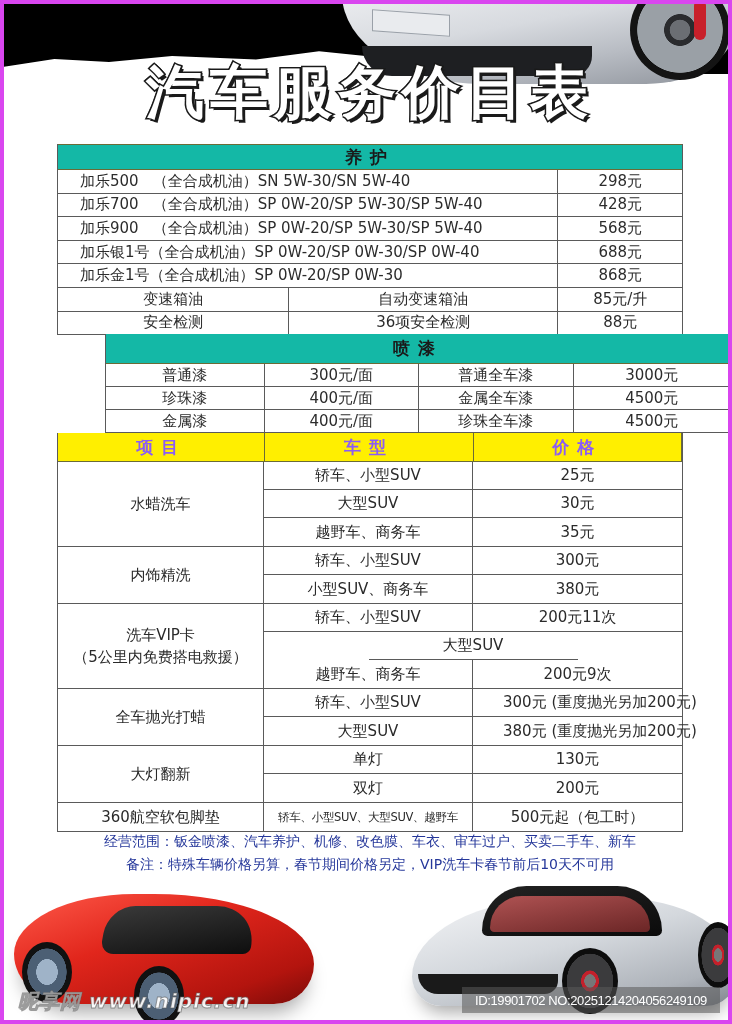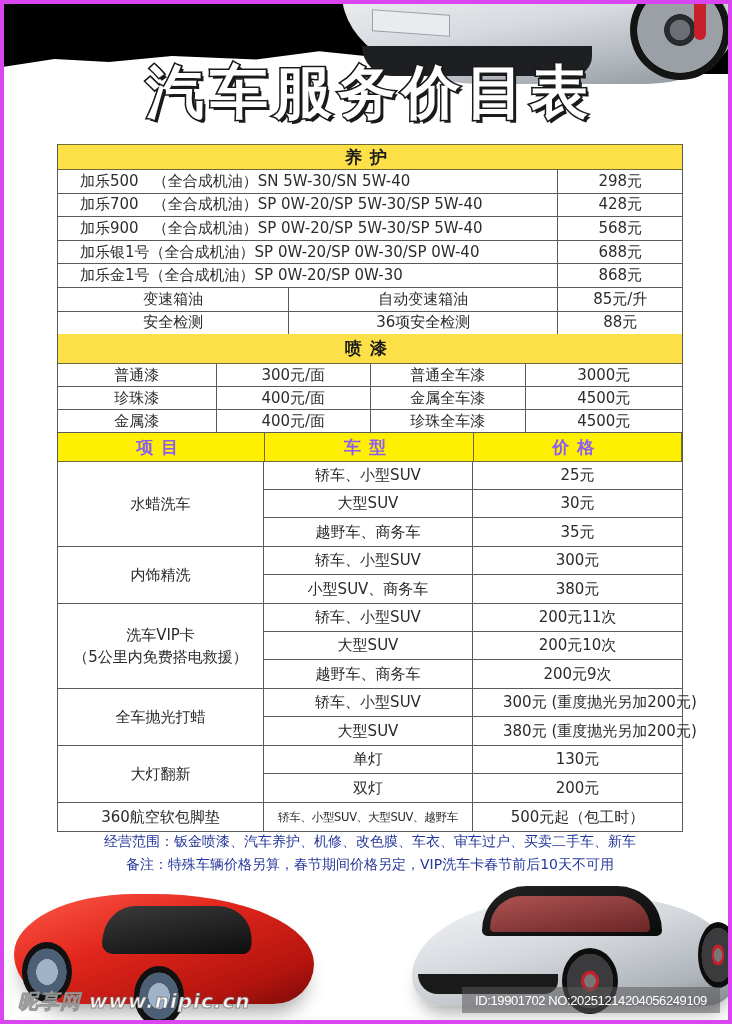--- a/index.html
+++ b/index.html
@@ -27,38 +27,38 @@
   .car-top .caliper { position: absolute; left: 352px; top: 26px; width: 12px; height: 40px; background: #c8202a; border-radius: 6px; }
 
   
   .title { position: absolute; left: 0; top: 50px; width: 732px; text-align: center;
     font-family: "DejaVu Sans", sans-serif; font-weight: bold; font-size: 58px; letter-spacing: 6px; color: #ffffff;
     -webkit-text-stroke: 3px #1a1a1a; paint-order: stroke fill;
     text-shadow: 3px 3px 0 #1a1a1a, -1px -1px 0 #1a1a1a, 2px 0 0 #1a1a1a; }
 
   
   .tbl { position: absolute; left: 53px; width: 626px; border-left: 1px solid #5a5a5a; border-right: 1px solid #5a5a5a; }
-  .hdr { background: #fde047; border-top: 1px solid #6b6b36; border-bottom: 1px solid #6b6b36; display: flex; align-items: center; justify-content: center;
+  .hdr { background: #14b8a6; border-top: 1px solid #6b6b36; border-bottom: 1px solid #6b6b36; display: flex; align-items: center; justify-content: center;
     font-weight: bold; font-size: 17px; color: #1a1a1a; letter-spacing: 8px; }
   .row { display: flex; border-bottom: 1px solid #5a5a5a; font-size: 15px; color: #2c2c2c; }
   .cell { display: flex; align-items: center; justify-content: center; border-right: 1px solid #5a5a5a; white-space: nowrap; overflow: visible; }
   .cell:last-child { border-right: none; }
   .cell.left { justify-content: flex-start; padding-left: 22px; }
 
   
   #maint { top: 140px; }
   #maint .hdr { height: 26px; }
   #maint .row { height: 23.6px; }
   .c-desc { width: 502px; }
   .c-mp { width: 124px; }
   .c-m1 { width: 232px; }
   .c-m2 { width: 270px; }
 
   
-  #paint { top: 330px; }
+  #paint { top: 330px; margin-left: 48px; }
   #paint .hdr { height: 30px; border-top: none; }
   #paint .row { height: 23px; }
   .p1 { width: 159px; } .p2 { width: 155px; } .p3 { width: 155px; } .p4 { width: 157px; }
 
   
   #svc { top: 429px; }
   .svc-head { display: flex; height: 29px; background: #ffef00; border-bottom: 1px solid #6b6b36; }
   .svc-head .cell { font-weight: bold; font-size: 17px; letter-spacing: 8px; color: #8b5cf6; border-right: 1px solid #6b6b36; }
   .s1 { width: 208px; } .s2 { width: 209px; } .s3 { width: 209px; }
   .group { display: flex; border-bottom: 1px solid #5a5a5a; }
@@ -241,21 +241,20 @@
         <span>洗车VIP卡</span>
         <span>（5公里内免费搭电救援）</span>
       </div>
       <div class="subs">
         <div class="sub">
           <div class="cell s2">轿车、小型SUV</div>
           <div class="cell s3">200元11次</div>
         </div>
         <div class="sub">
           <div class="cell s2">大型SUV</div>
-          <div class="cell s3">200元10次</div>
         </div>
         <div class="sub">
           <div class="cell s2">越野车、商务车</div>
           <div class="cell s3">200元9次</div>
         </div>
       </div>
     </div>
 
     <div class="group">
       <div class="item">

